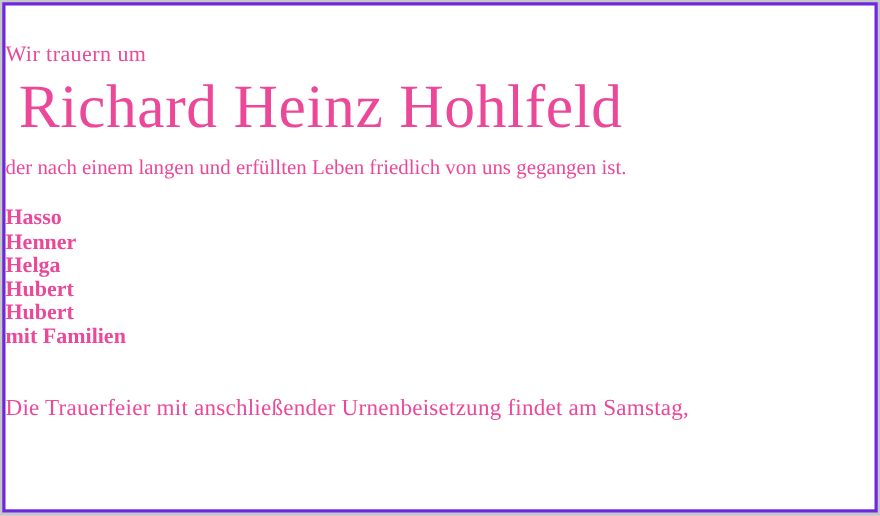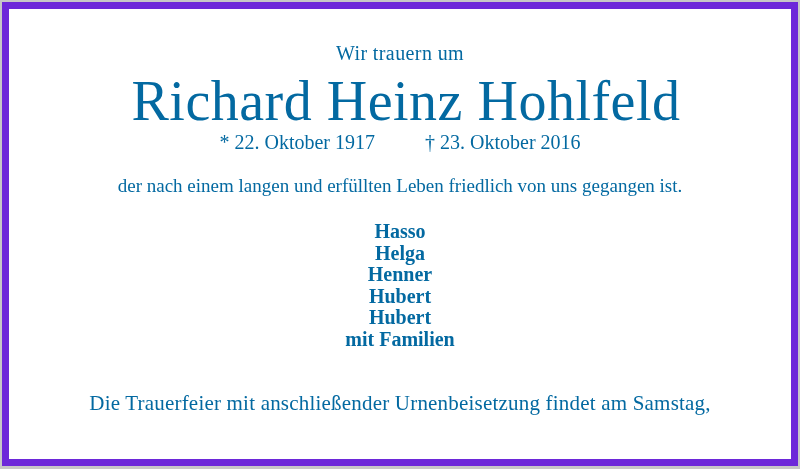--- a/index.html
+++ b/index.html
@@ -13,25 +13,25 @@
     background: #c7c7c7;
     overflow: hidden;
     font-family: "Liberation Serif", "DejaVu Serif", serif;
   }
   .notice-card {
     position: absolute;
     top: 2px;
     left: 2px;
     right: 2px;
     bottom: 3px;
-    border: 7px solid #6d28d9;
+    border: 3px solid #6d28d9;
     background: #ffffff;
     box-sizing: border-box;
-    color: #0369a1;
-    text-align: center;
+    color: #ec4899;
+    text-align: left;
   }
   .intro {
     margin-top: 32px;
     font-size: 20px;
     line-height: 24px;
     letter-spacing: 0.4px;
   }
   .name {
     margin: 12px 0 0 12px;
     font-size: 56px;
@@ -72,30 +72,27 @@
 </head>
 <body>
 
 <div class="page">
   <div class="notice-card">
 
     <div class="intro">Wir trauern um</div>
 
     <h1 class="name">Richard Heinz Hohlfeld</h1>
 
-    <div class="dates">
-      <span>* 22. Oktober 1917</span><span>† 23. Oktober 2016</span>
-    </div>
 
     <p class="tribute">der nach einem langen und erfüllten Leben friedlich von uns gegangen ist.</p>
 
     <div class="mourners">
       <div>Hasso</div>
+      <div>Henner</div>
       <div>Helga</div>
-      <div>Henner</div>
       <div>Hubert</div>
       <div>Hubert</div>
       <div class="suffix">mit Familien</div>
     </div>
 
     <p class="funeral">
       <span>Die Trauerfeier mit anschließender Urnenbeisetzung findet am Samstag,</span><br>
     </p>
 
   </div>

